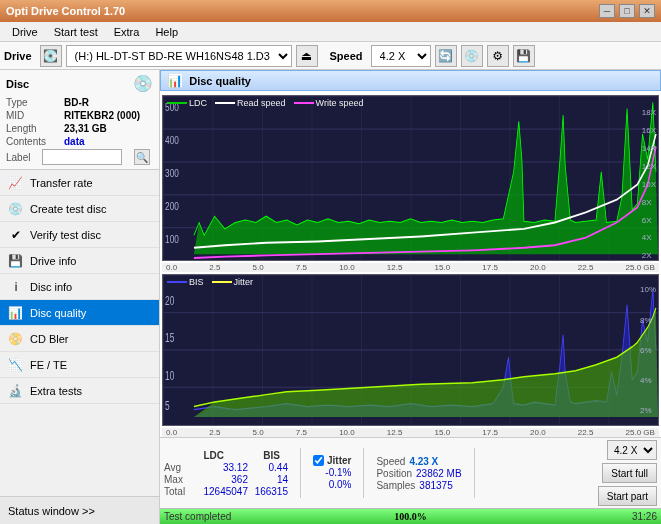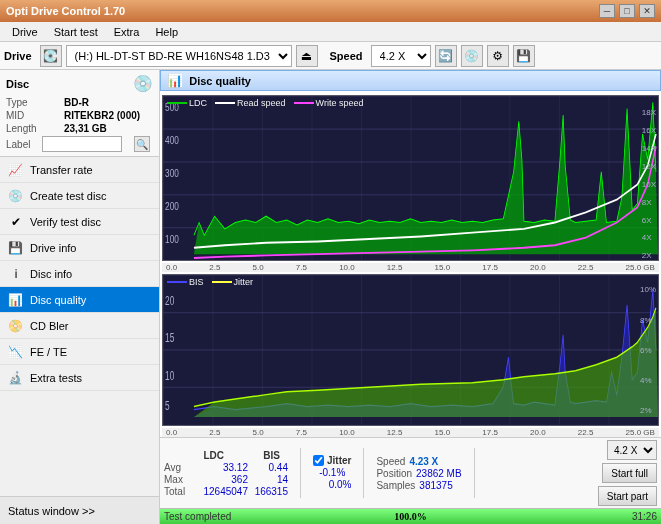--- a/index.html
+++ b/index.html
@@ -276,20 +276,24 @@
         <span class="disc-val">BD-R</span>
       </div>
       <div class="disc-row">
         <span class="disc-key">MID</span>
         <span class="disc-val">RITEKBR2 (000)</span>
       </div>
       <div class="disc-row">
         <span class="disc-key">Length</span>
         <span class="disc-val">23,31 GB</span>
       </div>
+      <div class="disc-row">
+        <span class="disc-key">Contents</span>
+        <span class="disc-val blue">data</span>
+      </div>
       <div class="label-row">
         <span class="label-text">Label</span>
         <input class="label-input" type="text" value="" style="">
         <button class="label-btn">🔍</button>
       </div>
     </div>
 
     <div class="sidebar-menu">
       <div class="sidebar-item">
         <span class="sidebar-item-icon">📈</span>
@@ -499,21 +503,21 @@
         </div>
       </div>
 
       <div style="width:1px;background:#ccc;height:50px;margin:0 4px;"></div>
 
       <div style="display:flex;flex-direction:column;gap:1px;font-size:10px;">
         <div style="display:flex;align-items:center;gap:3px;">
           <input type="checkbox" checked="" style="width: 11px; height: 11px;">
           <span style="font-weight:bold;color:#333;">Jitter</span>
         </div>
-        <div style="text-align:center;color:#0000cc;">-0.1%</div>
+        <div style="text-align:right;color:#0000cc;">-0.1%</div>
         <div style="text-align:right;color:#0000cc;">0.0%</div>
         <div></div>
       </div>
 
       <div style="width:1px;background:#ccc;height:50px;margin:0 4px;"></div>
 
       <div style="display:flex;flex-direction:column;gap:1px;font-size:10px;">
         <div style="display:flex;gap:4px;">
           <span style="color:#555;">Speed</span>
           <span style="color:#0060cc;font-weight:bold;">4.23 X</span>

